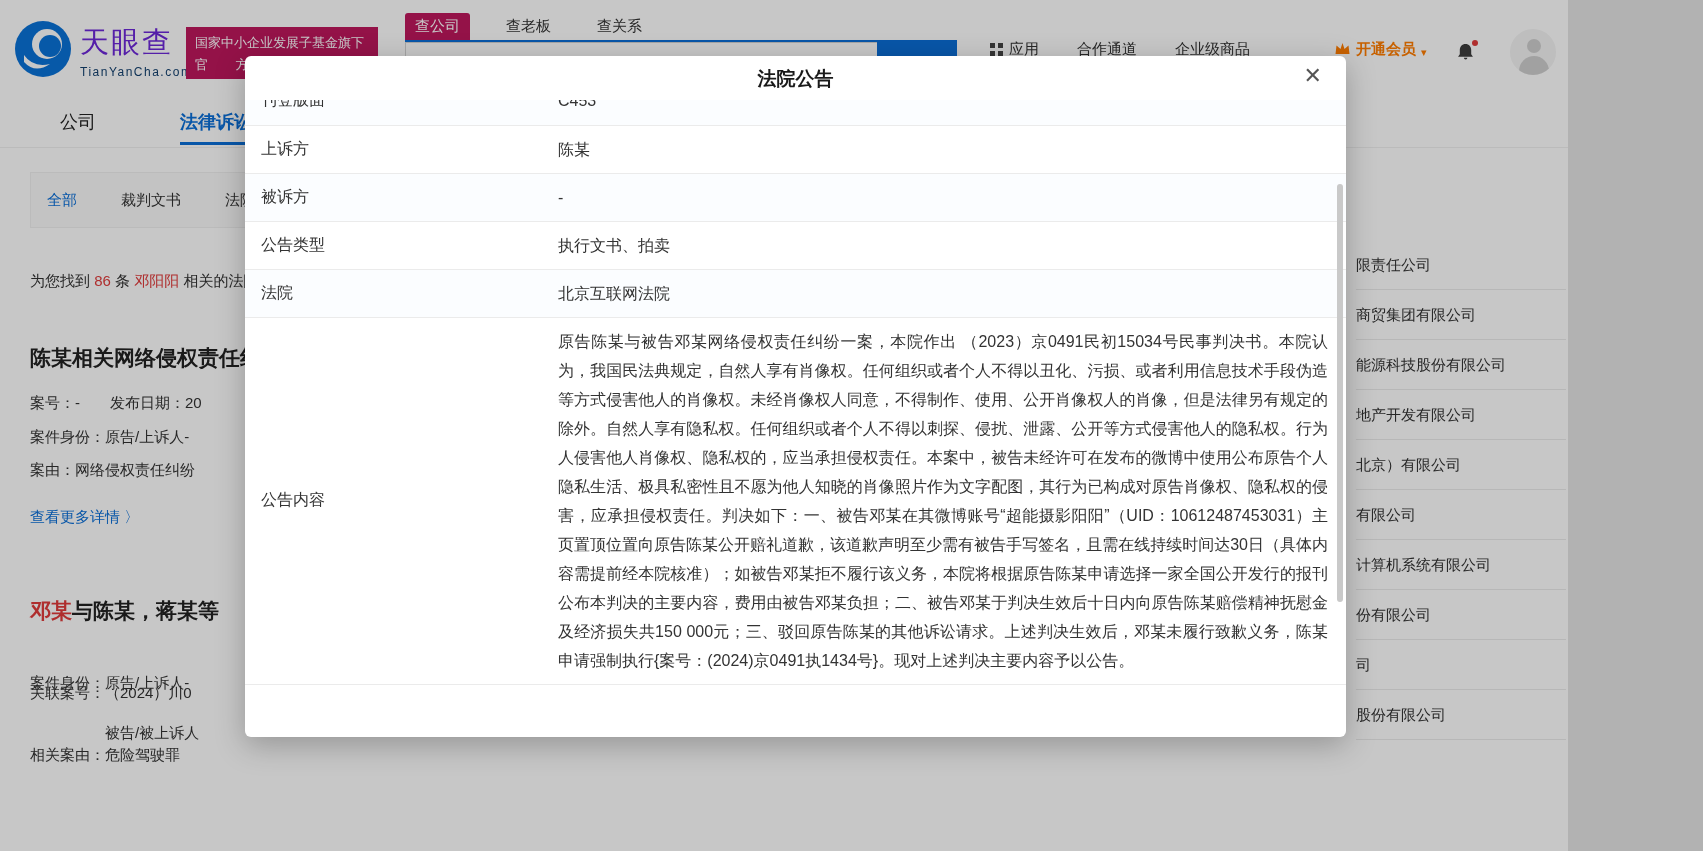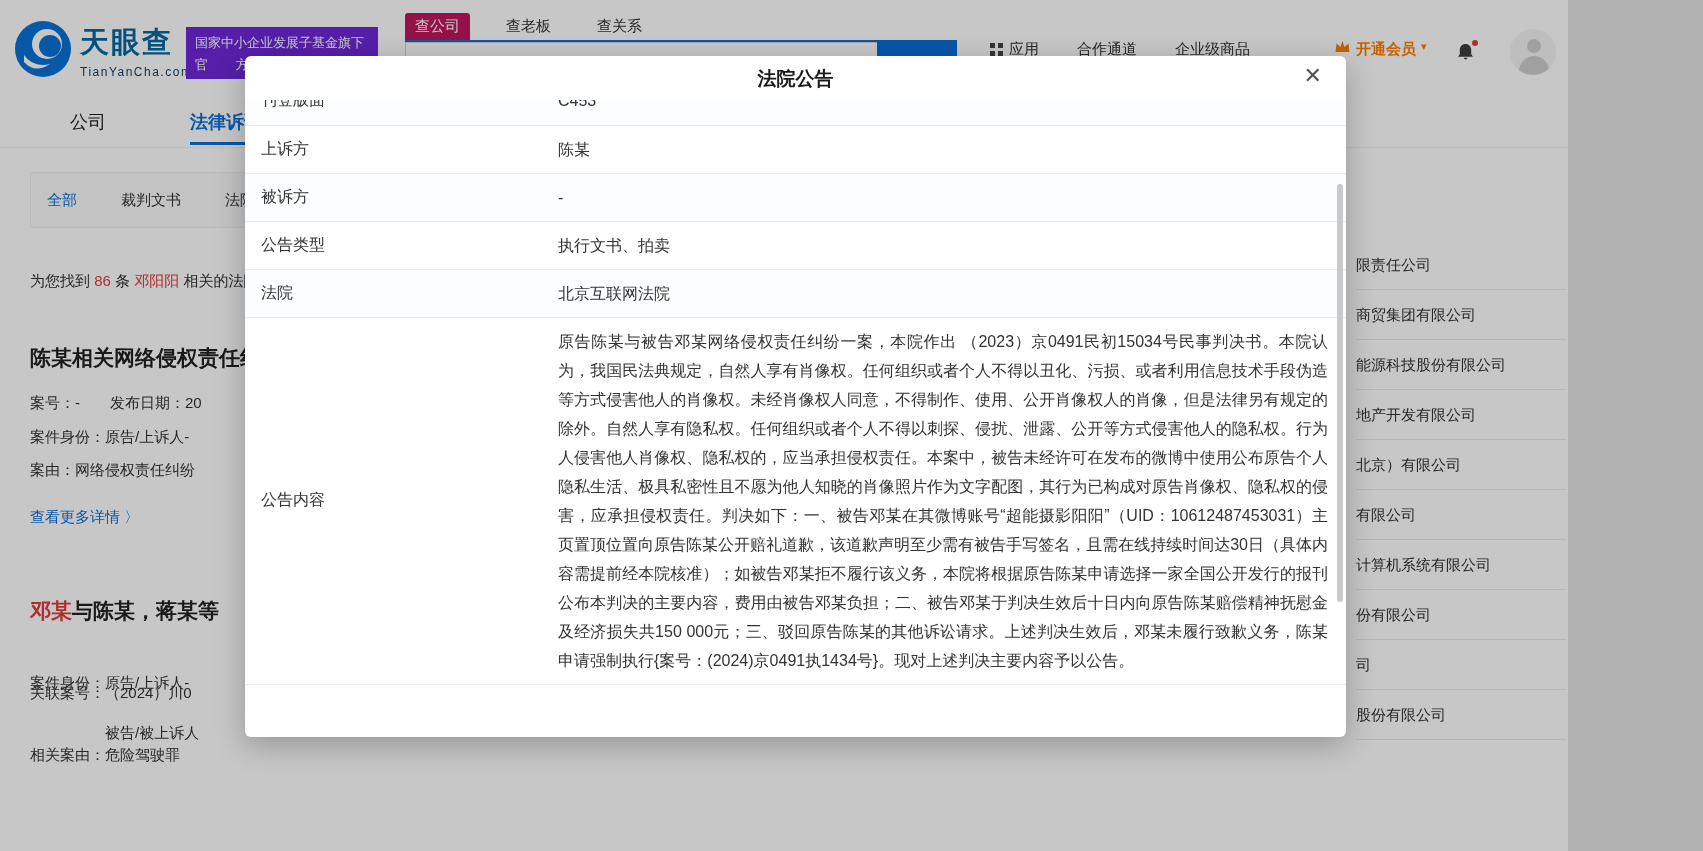--- a/index.html
+++ b/index.html
@@ -7,53 +7,53 @@
     font-family:"Liberation Sans","DejaVu Sans",sans-serif; }
   .red { color:#e03c3c; }
 
   
   .page { position:absolute; inset:0; background:#fff; }
   .right-gutter { position:absolute; left:1568px; top:0; width:135px; height:851px; background:#e5e5e5; }
 
   .header { position:absolute; left:0; top:0; width:1568px; height:100px; background:#fff; }
   .logo { position:absolute; left:14px; top:20px; display:flex; align-items:center; cursor:pointer; }
   .logo-text { margin-left:8px; }
-  .logo-title { font-size:29px; font-weight:bold; color:#0369a1; letter-spacing:2px; }
+  .logo-title { font-size:29px; font-weight:normal; color:#6d28d9; letter-spacing:2px; }
   .logo-sub { font-size:12px; color:#14416f; letter-spacing:1.5px; margin-top:2px; }
 
-  .gov-badge { position:absolute; left:186px; top:27px; width:192px; height:52px; background:#6d28d9; color:#fff; padding:7px 9px; }
+  .gov-badge { position:absolute; left:186px; top:27px; width:192px; height:52px; background:#be185d; color:#fff; padding:7px 9px; }
   .gov-badge .l1 { font-size:13px; white-space:nowrap; }
   .gov-badge .l2 { font-size:13px; letter-spacing:12px; margin-top:4px; }
 
   .search-area { position:absolute; left:405px; top:14px; width:552px; }
   .search-tabs { display:flex; align-items:flex-end; gap:26px; border-bottom:2px solid #0b6fd8; height:28px; }
   .search-tab { font-size:15px; color:#333; padding:4px 10px; cursor:pointer; white-space:nowrap; }
   .search-tab.active { background:#be185d; color:#fff; border-radius:3px 3px 0 0; }
   .search-box { display:flex; }
   .search-input { width:472px; height:46px; border:1px solid #d4d4d4; border-right:none; font-size:16px; padding:0 12px; color:#333; outline:none; }
   .search-btn { width:80px; height:46px; background:#0b6fd8; color:#fff; font-size:15px; border:none; cursor:pointer; }
 
   .header-menu { position:absolute; left:990px; top:40px; display:flex; align-items:flex-start; gap:38px; font-size:15px; color:#333; }
   .menu-item { cursor:pointer; white-space:nowrap; display:flex; align-items:center; }
   .grid-icon { width:13px; height:13px; display:inline-block; margin-right:6px;
     background:
       linear-gradient(#444,#444) 0 0/5px 5px no-repeat,
       linear-gradient(#444,#444) 8px 0/5px 5px no-repeat,
       linear-gradient(#444,#444) 0 8px/5px 5px no-repeat,
       linear-gradient(#444,#444) 8px 8px/5px 5px no-repeat; }
-  .vip { position:absolute; left:1334px; top:40px; color:#ff7d00; font-size:15px; font-weight:bold; display:flex; align-items:flex-start; gap:5px; cursor:pointer; }
+  .vip { position:absolute; left:1334px; top:40px; color:#ff7d00; font-size:15px; font-weight:bold; display:flex; align-items:flex-end; gap:5px; cursor:pointer; }
   .vip-caret { font-size:11px; color:#ff7d00; }
   .bell { position:absolute; left:1456px; top:42px; cursor:pointer; }
   .bell-dot { position:absolute; right:-3px; top:-2px; width:6px; height:6px; background:#e03c3c; border-radius:50%; }
   .avatar { position:absolute; left:1508px; top:27px; width:50px; height:50px; border-radius:50%; background:#f4f4f4; border:2px solid #fff; overflow:hidden; cursor:pointer; }
   .avatar .head { position:absolute; left:17px; top:10px; width:14px; height:14px; border-radius:50%; background:#cfcfcf; }
   .avatar .body { position:absolute; left:9px; top:27px; width:30px; height:20px; border-radius:15px 15px 0 0; background:#cfcfcf; }
 
   .main-nav { position:absolute; left:0; top:100px; width:1568px; height:48px; background:#fff; border-bottom:1px solid #f0f0f0; }
-  .nav-item { position:absolute; top:10px; font-size:18px; color:#222; cursor:pointer;margin-left:10px; }
+  .nav-item { position:absolute; top:10px; font-size:18px; color:#222; cursor:pointer; }
   .nav-item.n0 { left:60px; }
   .nav-item.n1 { left:180px; color:#0b6fd8; font-weight:bold; padding-bottom:8px; border-bottom:3px solid #0b6fd8; }
 
   .filter-box { position:absolute; left:30px; top:172px; width:1300px; height:56px; background:#fafafa; border:1px solid #f0f0f0; display:flex; align-items:center; gap:44px; padding:0 16px; }
   .filter-item { font-size:15px; color:#333; cursor:pointer; white-space:nowrap; }
   .filter-item.active { color:#0b6fd8; }
 
   .results-line { position:absolute; left:30px; top:272px; font-size:15px; color:#333; white-space:nowrap; }
 
   .card-title { position:absolute; left:30px; font-size:21px; font-weight:bold; color:#222; white-space:nowrap; cursor:pointer; }

